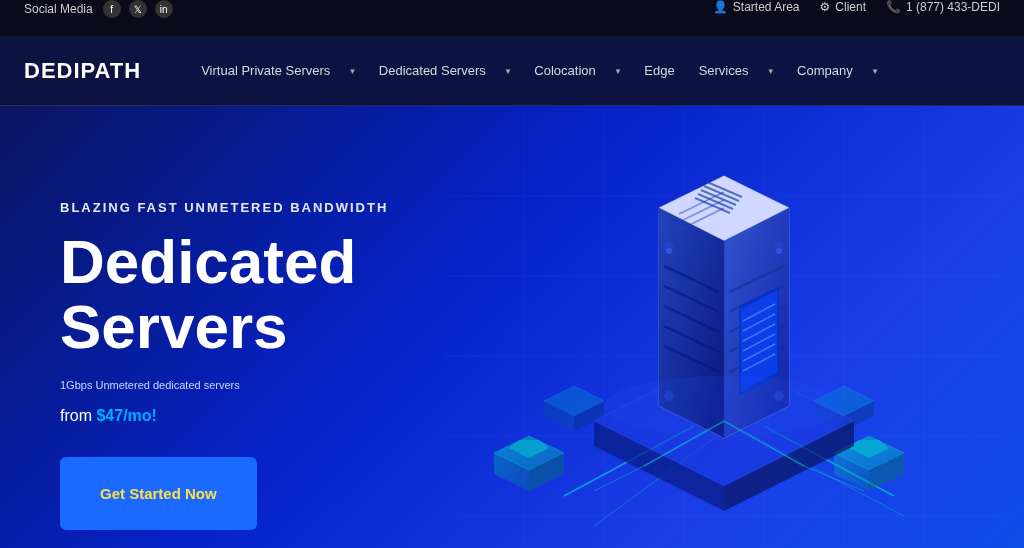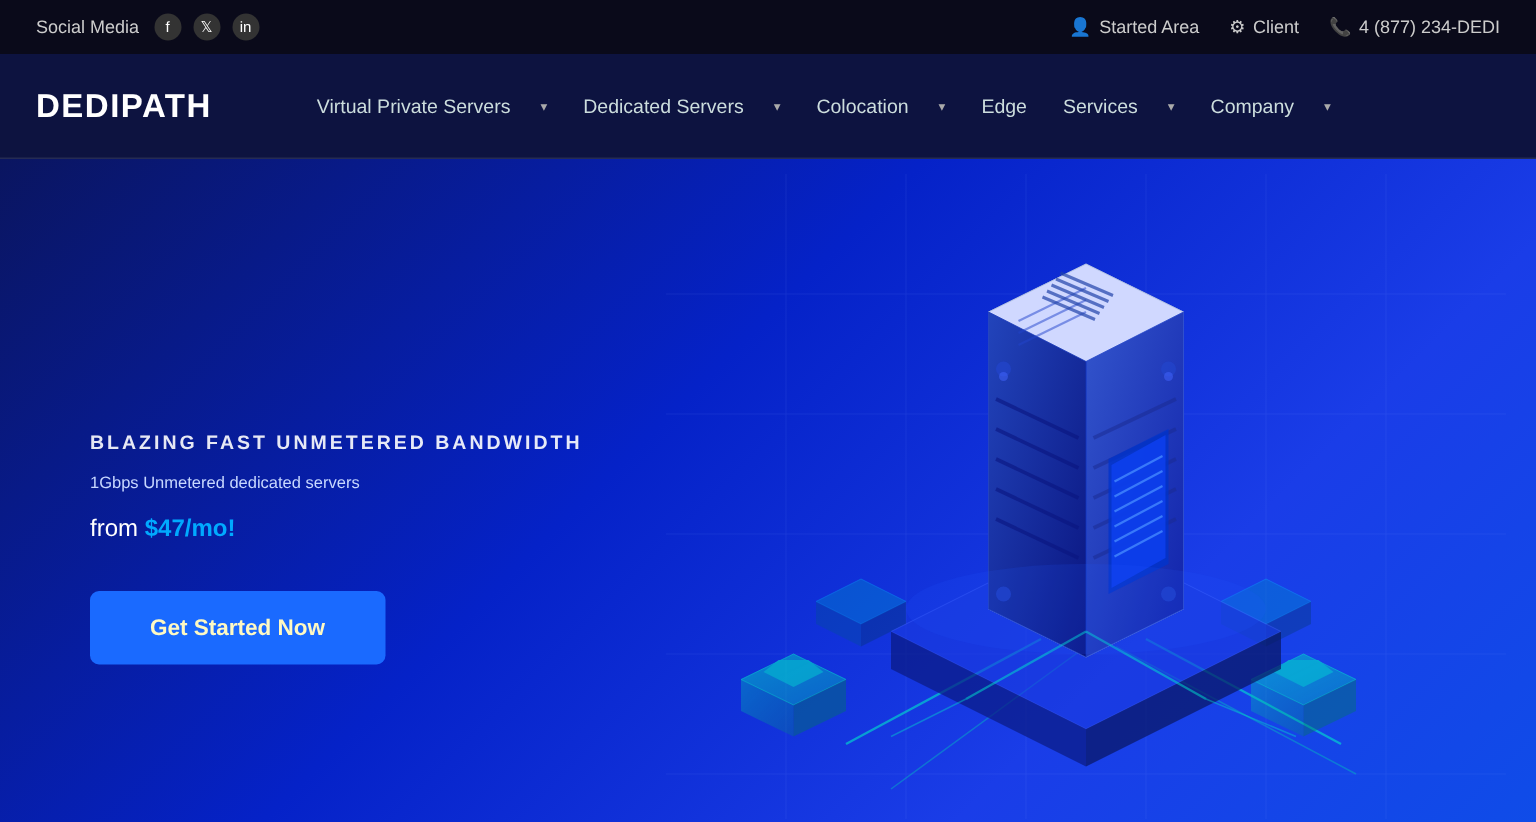--- a/index.html
+++ b/index.html
@@ -3,21 +3,21 @@
   <meta charset="utf-8">
   <style>
     * { margin: 0; padding: 0; box-sizing: border-box; }
     body { width: 1024px; height: 548px; overflow: hidden; font-family: 'Arial', sans-serif; }
 
     
     .top-bar {
       background: #0a0a1a;
       height: 36px;
       display: flex;
-      align-items: center;
+      align-items: flex-start;
       justify-content: space-between;
       padding: 0 24px;
       color: #ccc;
       font-size: 12px;
     }
     .top-bar-left { display: flex; align-items: center; gap: 10px; }
     .top-bar-right { display: flex; align-items: center; gap: 20px; }
     .top-bar-right a { color: #ccc; text-decoration: none; display: flex; align-items: center; gap: 5px; font-size: 12px; }
     .social-icons { display: flex; gap: 8px; }
     .social-icon {
@@ -34,21 +34,21 @@
       padding: 0 24px;
       gap: 30px;
       border-bottom: 1px solid rgba(255,255,255,0.1);
     }
     .logo {
       color: #fff;
       font-size: 22px;
       font-weight: 900;
       letter-spacing: 1px;
       text-transform: uppercase;
-      margin-right: 30px;
+      margin-right: 20px;
       display: flex;
       align-items: flex-end;
     }
     .nav-items { display: flex; align-items: center; gap: 4px; flex: 1; }
     .nav-item {
       color: #cdd;
       font-size: 13px;
       padding: 8px 10px;
       cursor: pointer;
       display: flex;
@@ -101,23 +101,23 @@
       color: #fff;
       font-size: 16px;
       margin-bottom: 32px;
     }
     .hero-price .price-value {
       color: #00aaff;
       font-weight: 700;
     }
     .cta-button {
       background: #1a6aff;
-      color: #fef9c3;
+      color: #fde047;
       border: none;
-      padding: 16px 40px;
+      padding: 28px 40px;
       font-size: 15px;
       font-weight: 600;
       border-radius: 6px;
       cursor: pointer;
       display: inline-block;
     }
 
     
     .hero-illustration {
       position: absolute;
@@ -153,21 +153,21 @@
     <a href="#">
       <span>👤</span>
       <span>Started Area</span>
     </a>
     <a href="#">
       <span>⚙</span>
       <span>Client</span>
     </a>
     <a href="#">
       <span>📞</span>
-      <span>4 (877) 234-DEDI</span>
+      <span>1 (877) 433-DEDI</span>
     </a>
   </div>
 </div>
 
 <div class="navbar">
   <div class="logo">
     <span>DEDIPATH</span>
   </div>
   <nav class="nav-items">
     <div class="nav-item">
@@ -193,20 +193,24 @@
       <span>Company</span>
       <span class="chevron">▾</span>
     </div>
   </nav>
 </div>
 
 <div class="hero">
 
   <div class="hero-content">
     <div class="hero-subtitle">BLAZING FAST UNMETERED BANDWIDTH</div>
+    <div class="hero-title">
+      <span>Dedicated</span><br>
+      <span>Servers</span>
+    </div>
     <div class="hero-desc">1Gbps Unmetered dedicated servers</div>
     <div class="hero-price">
       <span>from</span>
       <span class="price-value">$47/mo!</span>
     </div>
     <button class="cta-button">Get Started Now</button>
   </div>
 
   <div class="hero-illustration">
     <svg class="iso-svg" viewBox="0 0 560 430" xmlns="http://www.w3.org/2000/svg">

